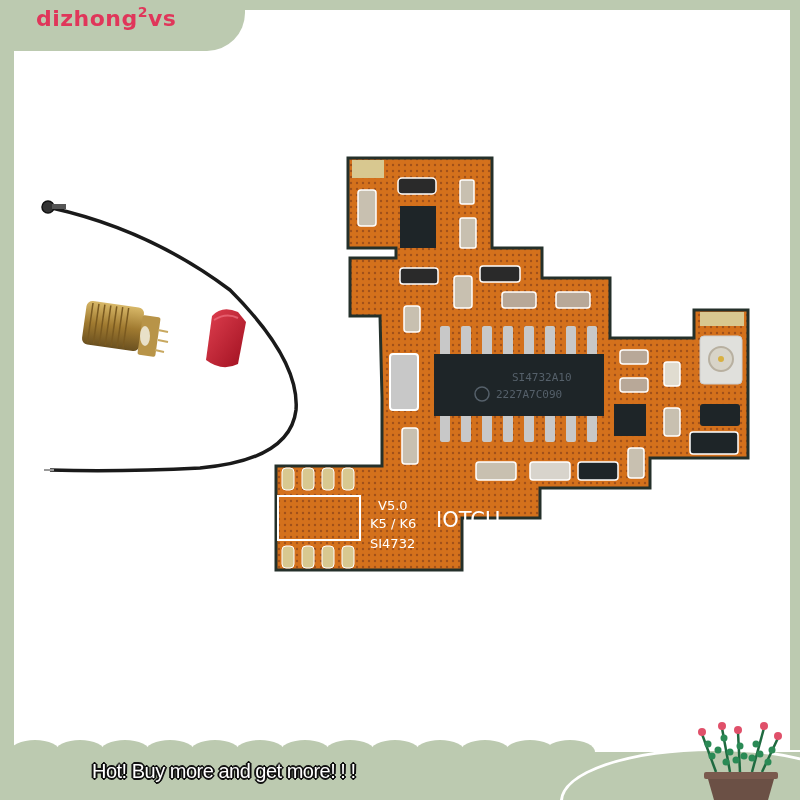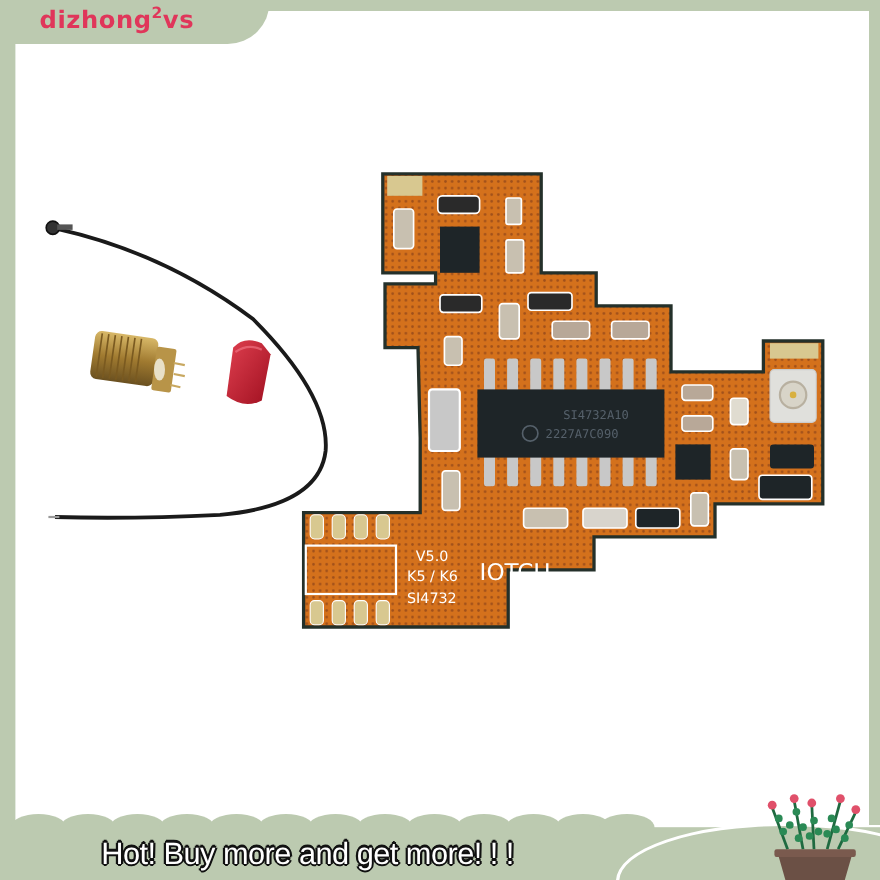--- a/index.html
+++ b/index.html
@@ -1,28 +1,28 @@
 <!DOCTYPE html>
 <html><head>
 <meta charset="utf-8">
 <style>
   html, body { margin:0; padding:0; }
   body { width:800px; height:800px; position:relative; overflow:hidden; background:#bccab0; font-family:"DejaVu Sans", sans-serif; }
   .canvas { position:absolute; left:14px; top:10px; width:786px; height:790px; background:#fff; }
   .frame-right { position:absolute; right:0; top:10px; width:10px; height:740px; background:#bccab0; }
-  .header-tab { position:absolute; left:0; top:0; width:245px; height:40px; background:#bccab0; border-bottom-right-radius:38px; }
+  .header-tab { position:absolute; left:0; top:0; width:245px; height:51px; background:#bccab0; border-bottom-right-radius:38px; }
   .header-strip { position:absolute; left:0; top:0; width:800px; height:10px; background:#bccab0; }
   .brand { position:absolute; left:36px; top:6px; font-size:22px; font-weight:bold; color:#e0365a; letter-spacing:0.5px; font-family:"DejaVu Sans", sans-serif; }
   .brand sup { font-size:14px; vertical-align:top; position:relative; top:-2px; }
 
   .footer { position:absolute; left:0; top:752px; width:800px; height:48px; background:#bccab0; }
   .scallops { position:absolute; left:0; top:740px; width:590px; height:24px; }
   .scallop { position:absolute; top:0; width:50px; height:24px; background:#bccab0; border-radius:50% 50% 0 0; }
   .footer-oval { position:absolute; left:560px; top:748px; width:300px; height:100px; border-radius:50%; background:#bccab0; border:3px solid #fff; }
-  .promo { position:absolute; left:92px; top:760px; font-size:28px; color:#fff; font-family:"Liberation Sans", sans-serif; letter-spacing:-0.5px;
+  .promo { position:absolute; left:92px; top:760px; font-size:20px; color:#fff; font-family:"Liberation Sans", sans-serif; letter-spacing:-0.5px;
     text-shadow: -2px 0 #111, 2px 0 #111, 0 -2px #111, 0 2px #111, -1px -1px #111, 1px 1px #111, -1px 1px #111, 1px -1px #111; }
 
   .photo { position:absolute; left:0; top:0; width:800px; height:800px; pointer-events:none; }
   .plant { position:absolute; left:690px; top:710px; width:100px; height:90px; }
 </style>
 </head>
 <body>
 
 <div class="header-strip"></div>
 <div class="canvas"></div>

